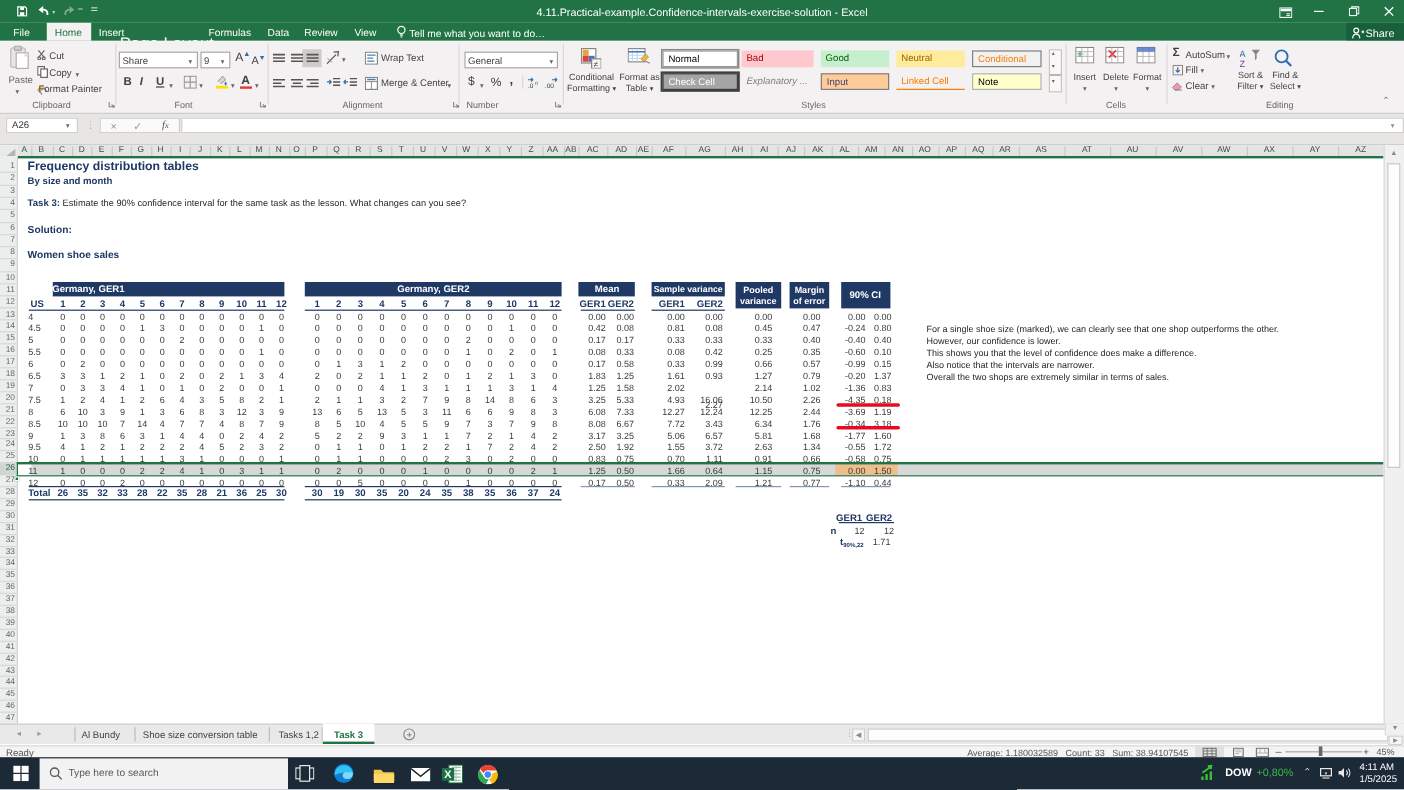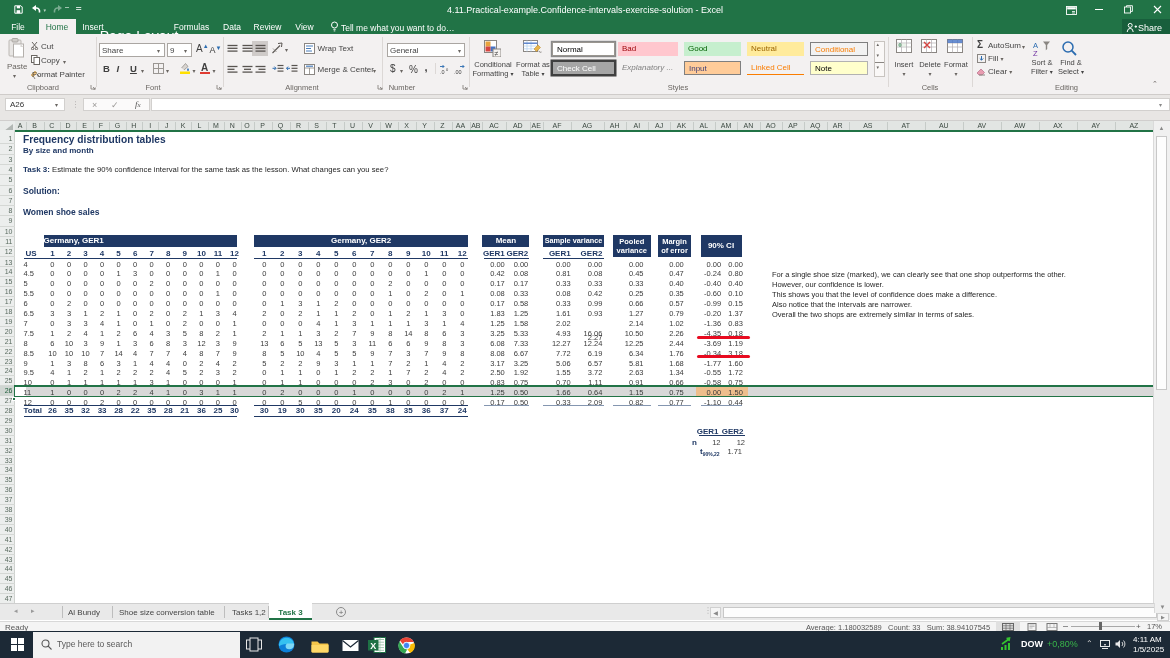--- a/index.html
+++ b/index.html
@@ -985,21 +985,21 @@
 <span class="cell c" style="left:408.3px;top:348.6px">3</span>
 <span class="cell c" style="left:201.4px;top:348.6px">8</span>
 <span class="cell c" style="left:426.3px;top:348.6px">7</span>
 <span class="cell c" style="left:217.9px;top:348.6px">7</span>
 <span class="cell c" style="left:444.3px;top:348.6px">9</span>
 <span class="cell c" style="left:234.5px;top:348.6px">9</span>
 <span class="cell c" style="left:462.3px;top:348.6px">8</span>
 <span class="cell r" style="left:504.8px;top:348.6px">8.08</span>
 <span class="cell r" style="left:528.3px;top:348.6px">6.67</span>
 <span class="cell r" style="left:570.7px;top:348.6px">7.72</span>
-<span class="cell r" style="left:602.4px;top:348.6px">6.19</span>
+<span class="cell r" style="left:602.4px;top:348.6px">3.43</span>
 <span class="cell r" style="left:643.5px;top:348.6px">6.34</span>
 <span class="cell r" style="left:683.8px;top:348.6px">1.76</span>
 <span class="cell r" style="left:721.2px;top:348.6px">-0.34</span>
 <span class="cell r" style="left:742.9px;top:348.6px">3.18</span>
 <div class="cell" style="left:23.5px;top:358.5px">9</div>
 <span class="cell c" style="left:52.4px;top:358.5px">1</span>
 <span class="cell c" style="left:264.3px;top:358.5px">5</span>
 <span class="cell c" style="left:69.0px;top:358.5px">3</span>
 <span class="cell c" style="left:282.3px;top:358.5px">2</span>
 <span class="cell c" style="left:85.5px;top:358.5px">8</span>
@@ -1151,21 +1151,21 @@
 <span class="cell c" style="left:201.4px;top:398.1px">0</span>
 <span class="cell c" style="left:426.3px;top:398.1px">0</span>
 <span class="cell c" style="left:217.9px;top:398.1px">0</span>
 <span class="cell c" style="left:444.3px;top:398.1px">0</span>
 <span class="cell c" style="left:234.5px;top:398.1px">0</span>
 <span class="cell c" style="left:462.3px;top:398.1px">0</span>
 <span class="cell r" style="left:504.8px;top:398.1px">0.17</span>
 <span class="cell r" style="left:528.3px;top:398.1px">0.50</span>
 <span class="cell r" style="left:570.7px;top:398.1px">0.33</span>
 <span class="cell r" style="left:602.4px;top:398.1px">2.09</span>
-<span class="cell r" style="left:643.5px;top:398.1px">0.82</span>
+<span class="cell r" style="left:643.5px;top:398.1px">1.21</span>
 <span class="cell r" style="left:683.8px;top:398.1px">0.77</span>
 <span class="cell r" style="left:721.2px;top:398.1px">-1.10</span>
 <span class="cell r" style="left:742.9px;top:398.1px">0.44</span>
 <div class="ab b nv" style="left:23.5px;top:406.0px;font-size:8px;line-height:9.9px">Total</div>
 <span class="ab b nv c" style="left:52.4px;top:406.0px;font-size:8px;line-height:9.9px">26</span>
 <span class="ab b nv c" style="left:264.3px;top:406.0px;font-size:8px;line-height:9.9px">30</span>
 <span class="ab b nv c" style="left:69.0px;top:406.0px;font-size:8px;line-height:9.9px">35</span>
 <span class="ab b nv c" style="left:282.3px;top:406.0px;font-size:8px;line-height:9.9px">19</span>
 <span class="ab b nv c" style="left:85.5px;top:406.0px;font-size:8px;line-height:9.9px">32</span>
 <span class="ab b nv c" style="left:300.3px;top:406.0px;font-size:8px;line-height:9.9px">30</span>
@@ -1251,21 +1251,21 @@
 <div class="ab" style="left:1046px;top:622.5px">
     <svg width="12" height="8" viewBox="0 0 12 8">
       <rect x="1" y="0.5" width="10" height="7" fill="none" stroke="#777"></rect>
       <path d="M4 0.5 v4 M8 0.5 v4 M1 4.5 h10" stroke="#999" stroke-width="0.6"></path>
     </svg>
   </div>
 <div class="ab" style="left:1063px;top:621px;font-size:9px;color:#555">–</div>
 <div class="ab" style="left:1071px;top:625.5px;width:64px;height:1px;background:#a8a8a8"></div>
 <div class="ab" style="left:1099px;top:622px;width:3px;height:8px;background:#666"></div>
 <div class="ab" style="left:1136px;top:621.5px;font-size:8px;color:#555">+</div>
-<div class="ab" style="left:1147px;top:622px;font-size:7.5px;color:#555">17%</div>
+<div class="ab" style="left:1147px;top:622px;font-size:7.5px;color:#555">45%</div>
 <div class="ab" style="left:0;top:631.3px;width:1170px;height:26.7px;background:#1c2936"></div>
 <div class="ab" style="left:11px;top:638px">
     <svg width="13" height="13" viewBox="0 0 13 13">
       <rect x="0" y="0" width="6" height="6" fill="#fff"></rect>
       <rect x="7" y="0" width="6" height="6" fill="#fff"></rect>
       <rect x="0" y="7" width="6" height="6" fill="#fff"></rect>
       <rect x="7" y="7" width="6" height="6" fill="#fff"></rect>
     </svg>
   </div>
 <div class="ab" style="left:33px;top:632.3px;width:207px;height:25.7px;background:#f2f2f2"></div>

